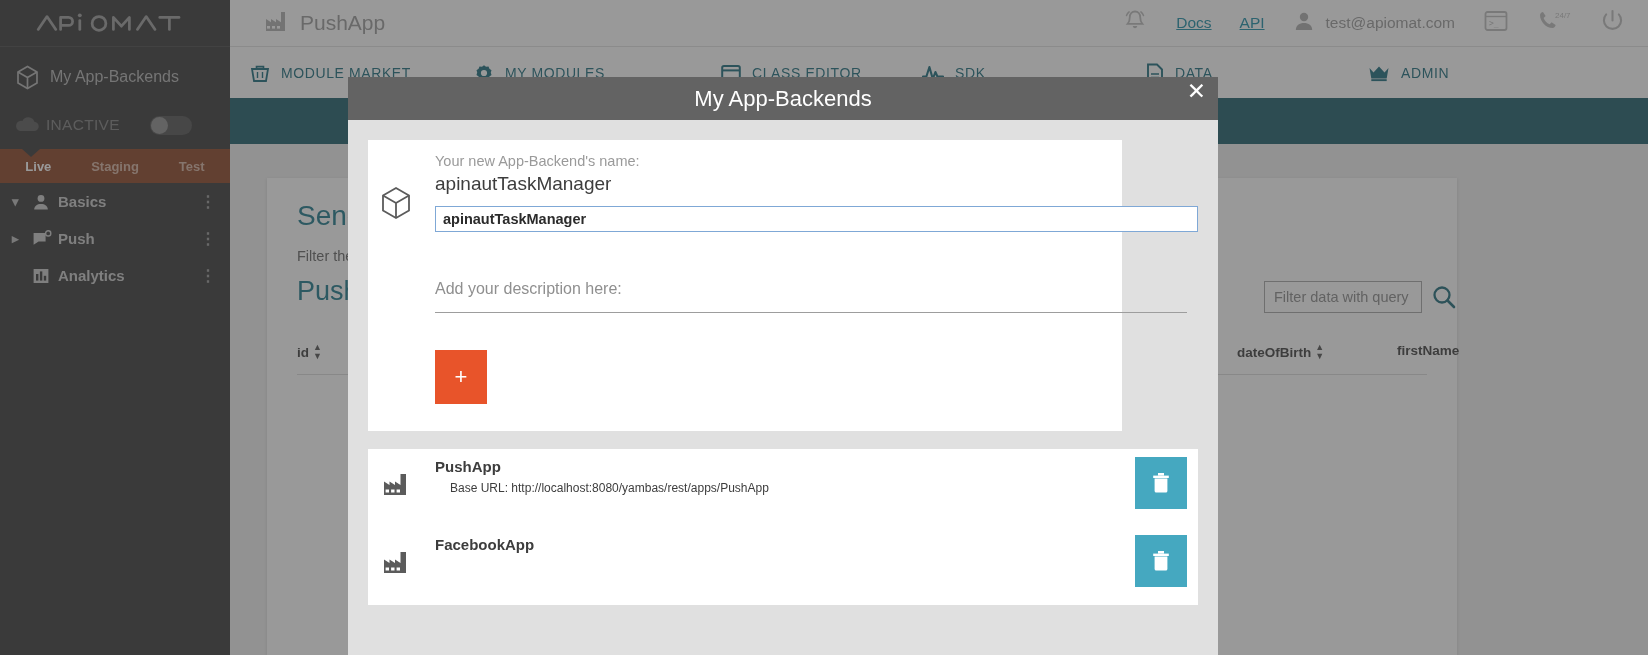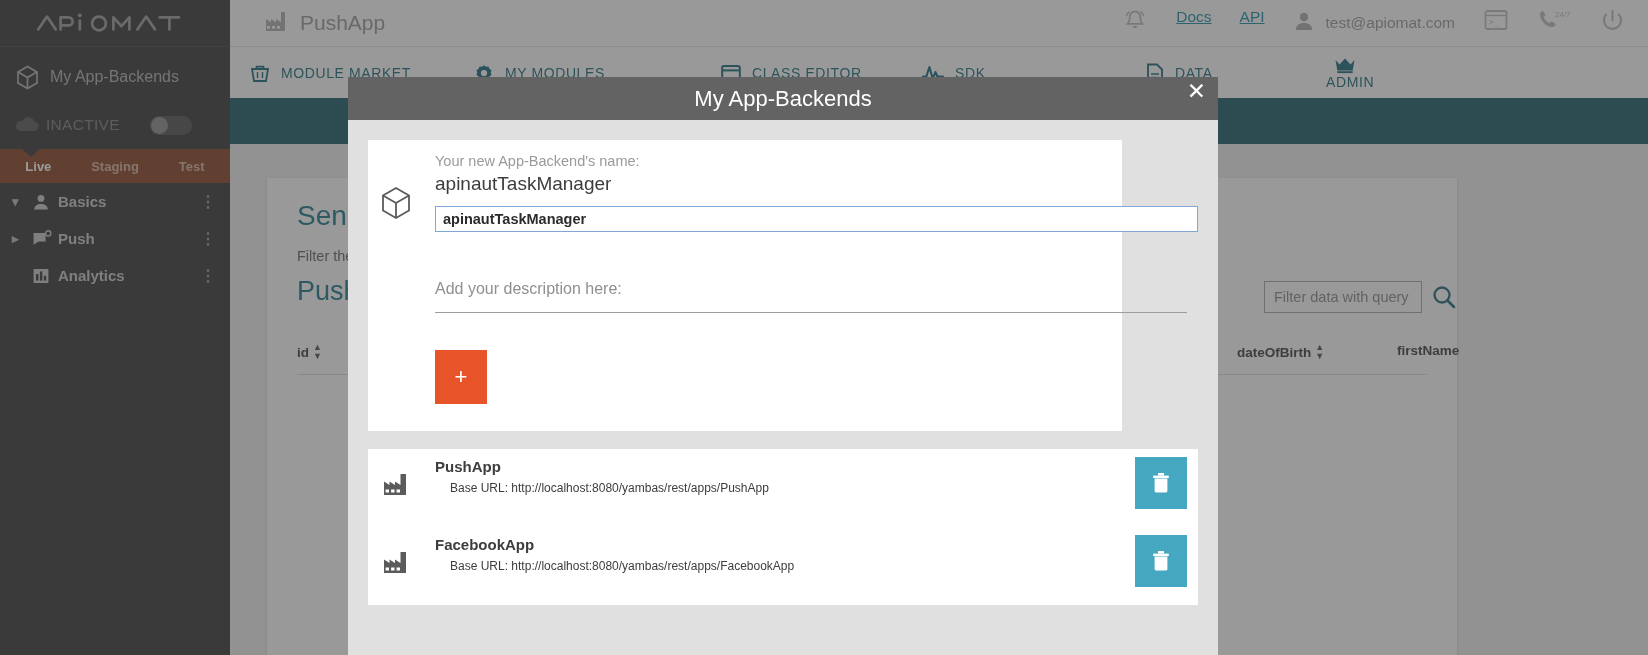--- a/index.html
+++ b/index.html
@@ -97,21 +97,21 @@
     border-bottom: 1px solid #e2e2e2;
     display: flex; align-items: center;
     z-index: 4;
   }
   .app-title {
     display: flex; align-items: center; margin-left: 34px;
     color: #9b9b9b; font-size: 21px;
   }
   .app-title .ttl { margin-left: 12px; }
   .topright {
-    margin-left: auto; display: flex; 
+    margin-left: auto; display: flex; align-items: center;
     padding-right: 22px; gap: 0;
   }
   .topright > * { margin-left: 28px; }
   .tr-link { color: #1f8fa8; font-size: 15.5px; }
   .tr-user { display: flex; align-items: center; color: #9b9b9b; font-size: 15.5px; }
   .tr-user .uname { margin-left: 11px; }
 
   
   .navtabs {
     position: absolute; left: 230px; top: 47px;
@@ -405,21 +405,21 @@
     <div class="navtab" style="position:absolute;left:916px;">
       <span class="nicon">
         <svg width="18" height="20" viewBox="0 0 18 20">
           <path d="M2 1.5h9l5 5v12H2z" fill="none" stroke="#1d6d7d" stroke-width="1.9"></path>
           <line x1="5" y1="11" x2="13" y2="11" stroke="#1d6d7d" stroke-width="1.5"></line>
           <line x1="5" y1="14.5" x2="13" y2="14.5" stroke="#1d6d7d" stroke-width="1.5"></line>
         </svg>
       </span>
       <span>DATA</span>
     </div>
-    <div class="navtab" style="position:absolute;left:1096px;flex-direction:column;">
+    <div class="navtab" style="position:absolute;left:1138px;">
       <span class="nicon">
         <svg width="22" height="18" viewBox="0 0 22 18">
           <path d="M1.5 4l4 4.5L11 2.5l5.5 6L20.5 4l-1.8 10.5H3.3z" fill="#1d6d7d"></path>
           <rect x="3.3" y="15.2" width="15.4" height="1.9" fill="#1d6d7d"></rect>
         </svg>
       </span>
       <span>ADMIN</span>
     </div>
   </div>
 
@@ -561,21 +561,20 @@
         <div class="list-row">
           <span class="lr-ic">
             <svg width="26" height="24" viewBox="0 0 26 24">
               <path d="M2 23V9.5l5.5 3.5V9.5L13 13V9.5L18.5 13V2h5.5v21z" fill="#5b5b5b"></path>
               <rect x="3.6" y="17.5" width="3.4" height="3" fill="#ffffff"></rect>
               <rect x="9.1" y="17.5" width="3.4" height="3" fill="#ffffff"></rect>
               <rect x="14.6" y="17.5" width="3.4" height="3" fill="#ffffff"></rect>
             </svg>
           </span>
           <div class="lr-name">FacebookApp</div>
-          <div class="lr-url">Base URL: http://localhost:8080/yambas/rest/apps/FacebookApp</div>
           <button class="lr-del">
             <span>
               <svg width="22" height="24" viewBox="0 0 22 24">
                 <rect x="3.2" y="5.6" width="15.6" height="2.4" fill="#ffffff"></rect>
                 <path d="M8 3h6v2.6H8z" fill="#ffffff"></path>
                 <path d="M4.6 8.6h12.8V21a1.6 1.6 0 0 1-1.6 1.6H6.2A1.6 1.6 0 0 1 4.6 21z" fill="#ffffff"></path>
               </svg>
             </span>
           </button>
         </div>

